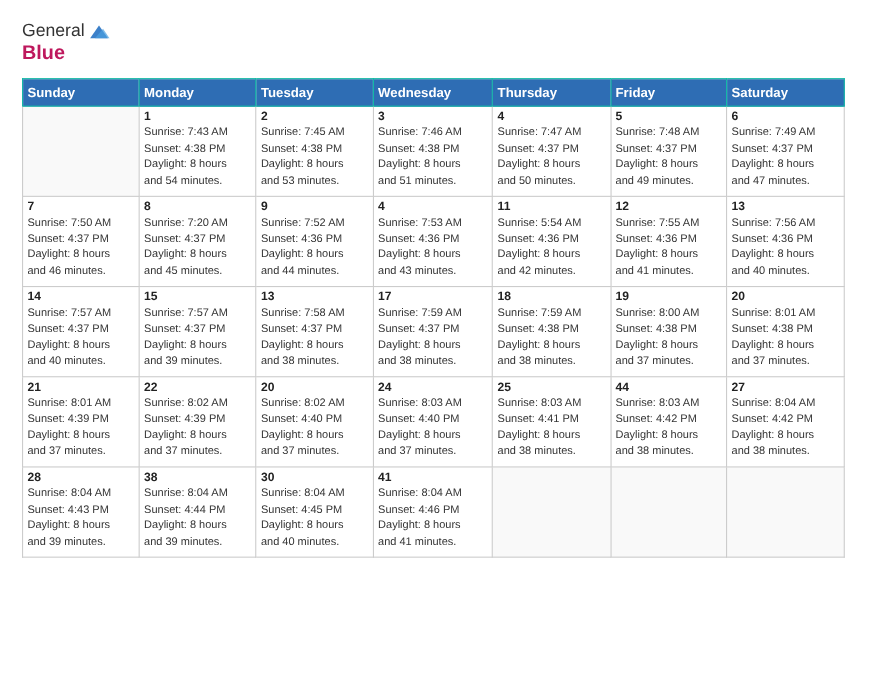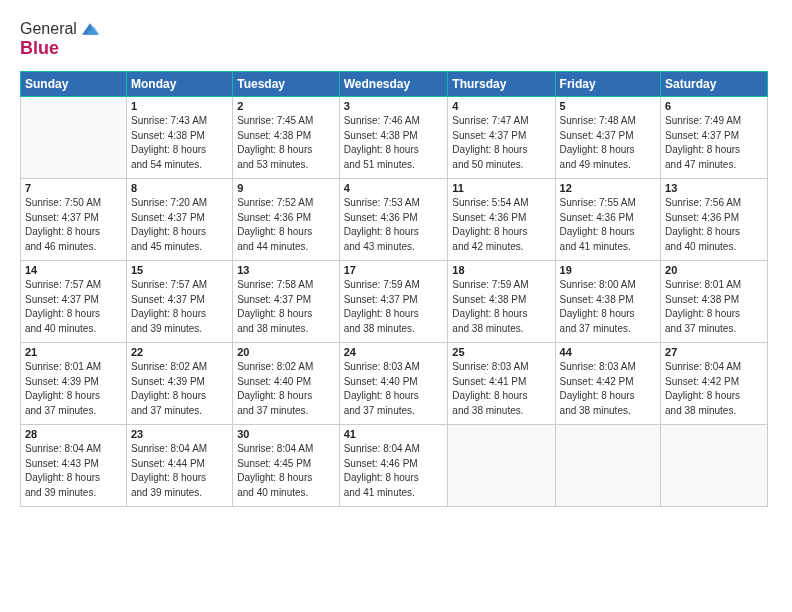--- a/index.html
+++ b/index.html
@@ -317,21 +317,21 @@
         </tr>
         <tr>
           <td>
             <span class="day-num">28</span>
             <div class="day-info" style="white-space: pre-line;">Sunrise: 8:04 AM
 Sunset: 4:43 PM
 Daylight: 8 hours
 and 39 minutes.</div>
           </td>
           <td>
-            <span class="day-num">23</span>
+            <span class="day-num">38</span>
             <div class="day-info" style="white-space: pre-line;">Sunrise: 8:04 AM
 Sunset: 4:44 PM
 Daylight: 8 hours
 and 39 minutes.</div>
           </td>
           <td>
             <span class="day-num">30</span>
             <div class="day-info" style="white-space: pre-line;">Sunrise: 8:04 AM
 Sunset: 4:45 PM
 Daylight: 8 hours

